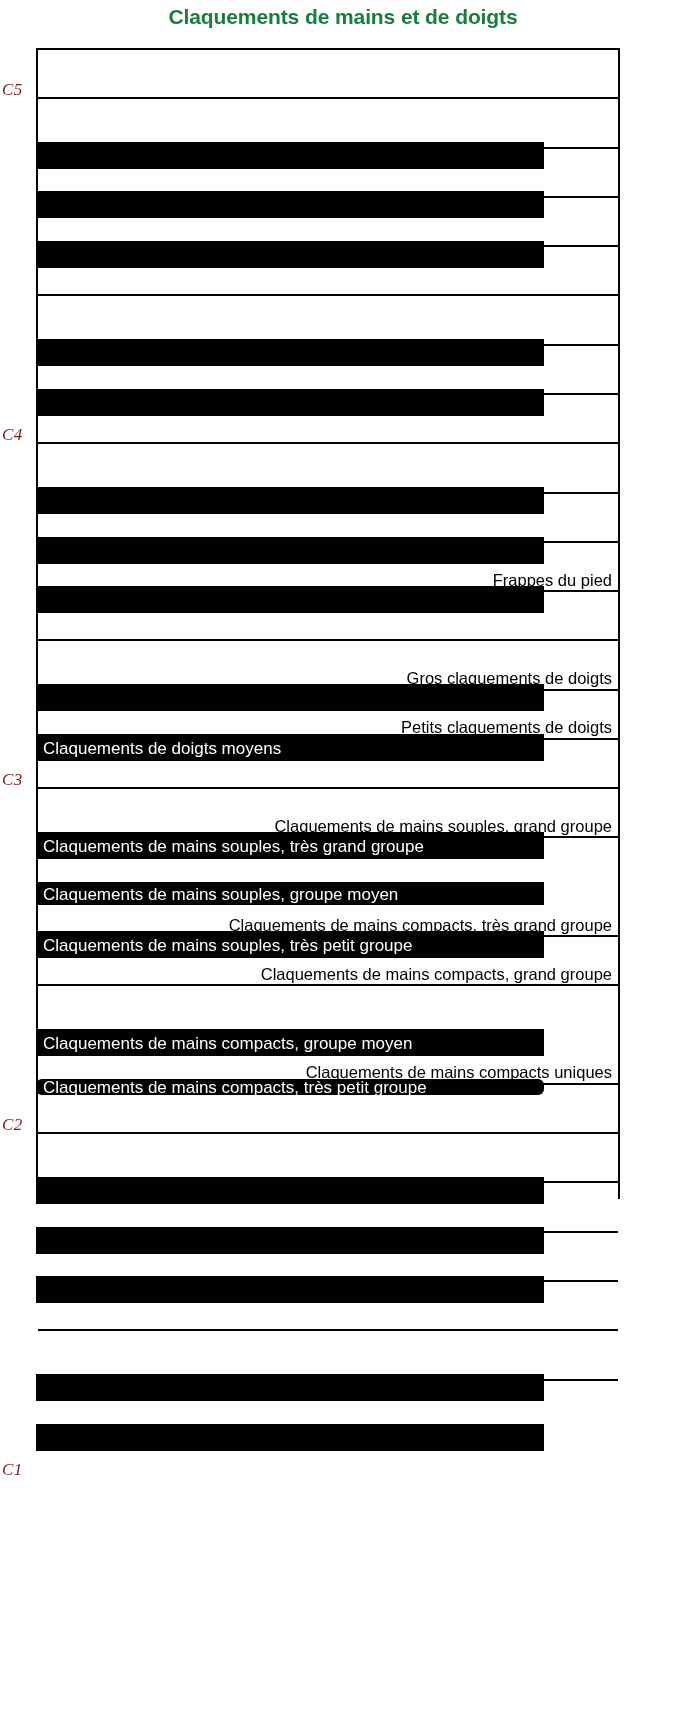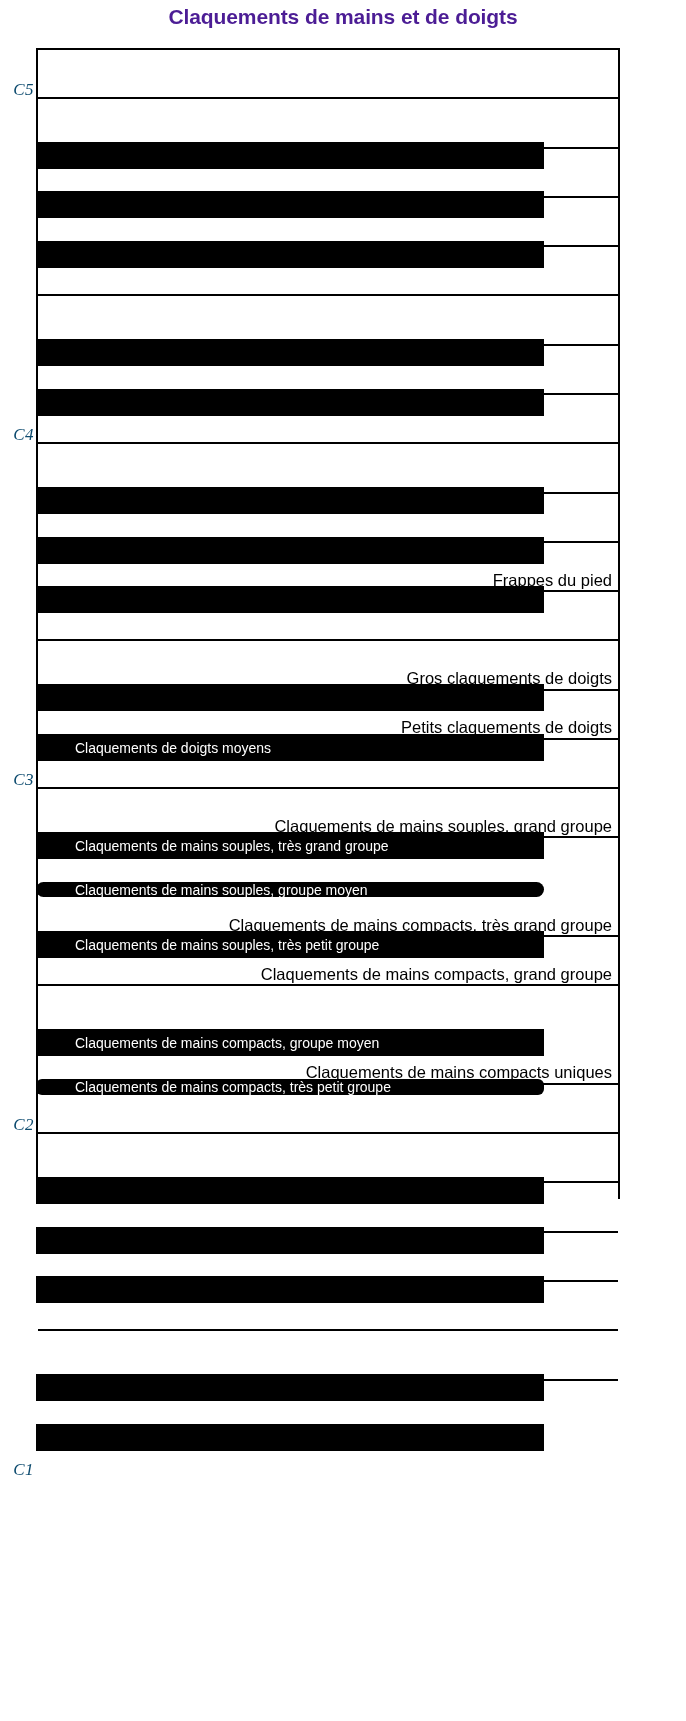--- a/index.html
+++ b/index.html
@@ -14,21 +14,21 @@
     overflow: hidden;
   }
   #title {
     position: absolute;
     top: 0px; left: 0; width: 686px;
     height: 44px;
     line-height: 34px;
     text-align: center;
     font-size: 21px;
     font-weight: bold;
-    color: #4c1d95;
+    color: #15803d;
     letter-spacing: -0.1px;
   }
   #kbd-wrap {
     position: absolute;
     left: 0px; top: 44px;
     width: 686px;
     height: 1677px;
   }
   
   #white-area {
@@ -60,34 +60,33 @@
     left: 36px;
     width: 508px;
     background: #000;
     z-index: 5;
   }
   .bkey-label {
     position: absolute;
     left: 7px;
     top: 50%;
     transform: translateY(-50%);
-    font-size: 14px;
+    font-size: 17px;
     color: #fff;
     white-space: nowrap;
     line-height: 1;
-    margin-left: 32px;
   }
   .octave-mark {
     position: absolute;
     left: 2px;
     width: 32px;
-    text-align: right;
+    text-align: left;
     font-size: 17px;
     font-style: italic;
-    color: #0c4a6e;
+    color: #7f1d1d;
     font-family: "Liberation Serif", serif;
     letter-spacing: 0.5px;
   }
 </style>
 </head>
 <body>
 
 <div id="title">Claquements de mains et de doigts</div>
 
 <div id="kbd-wrap">
@@ -149,21 +148,21 @@
       <div class="bkey" style="top: 443px; height: 27px;"></div>
       <div class="bkey" style="top: 493px; height: 27px;"></div>
       <div class="bkey" style="top: 542px; height: 27px;"></div>
       <div class="bkey" style="top: 640px; height: 27px;"></div>
       <div class="bkey" style="top: 690px; height: 27px;">
         <span class="bkey-label">Claquements de doigts moyens</span>
       </div>
       <div class="bkey" style="top: 788px; height: 27px;">
         <span class="bkey-label">Claquements de mains souples, très grand groupe</span>
       </div>
-      <div class="bkey" style="top: 838px; height: 15px; border-radius: 9px;">
+      <div class="bkey" style="top: 838px; height: 23px;">
         <span class="bkey-label">Claquements de mains souples, groupe moyen</span>
       </div>
       <div class="bkey" style="top: 887px; height: 27px; padding-left: 8px;">
         <span class="bkey-label">Claquements de mains souples, très petit groupe</span>
       </div>
       <div class="bkey" style="top: 985px; height: 27px;">
         <span class="bkey-label">Claquements de mains compacts, groupe moyen</span>
       </div>
       <div class="bkey" style="top: 1035px; height: 16px; border-radius: 6px;">
         <span class="bkey-label">Claquements de mains compacts, très petit groupe</span>

